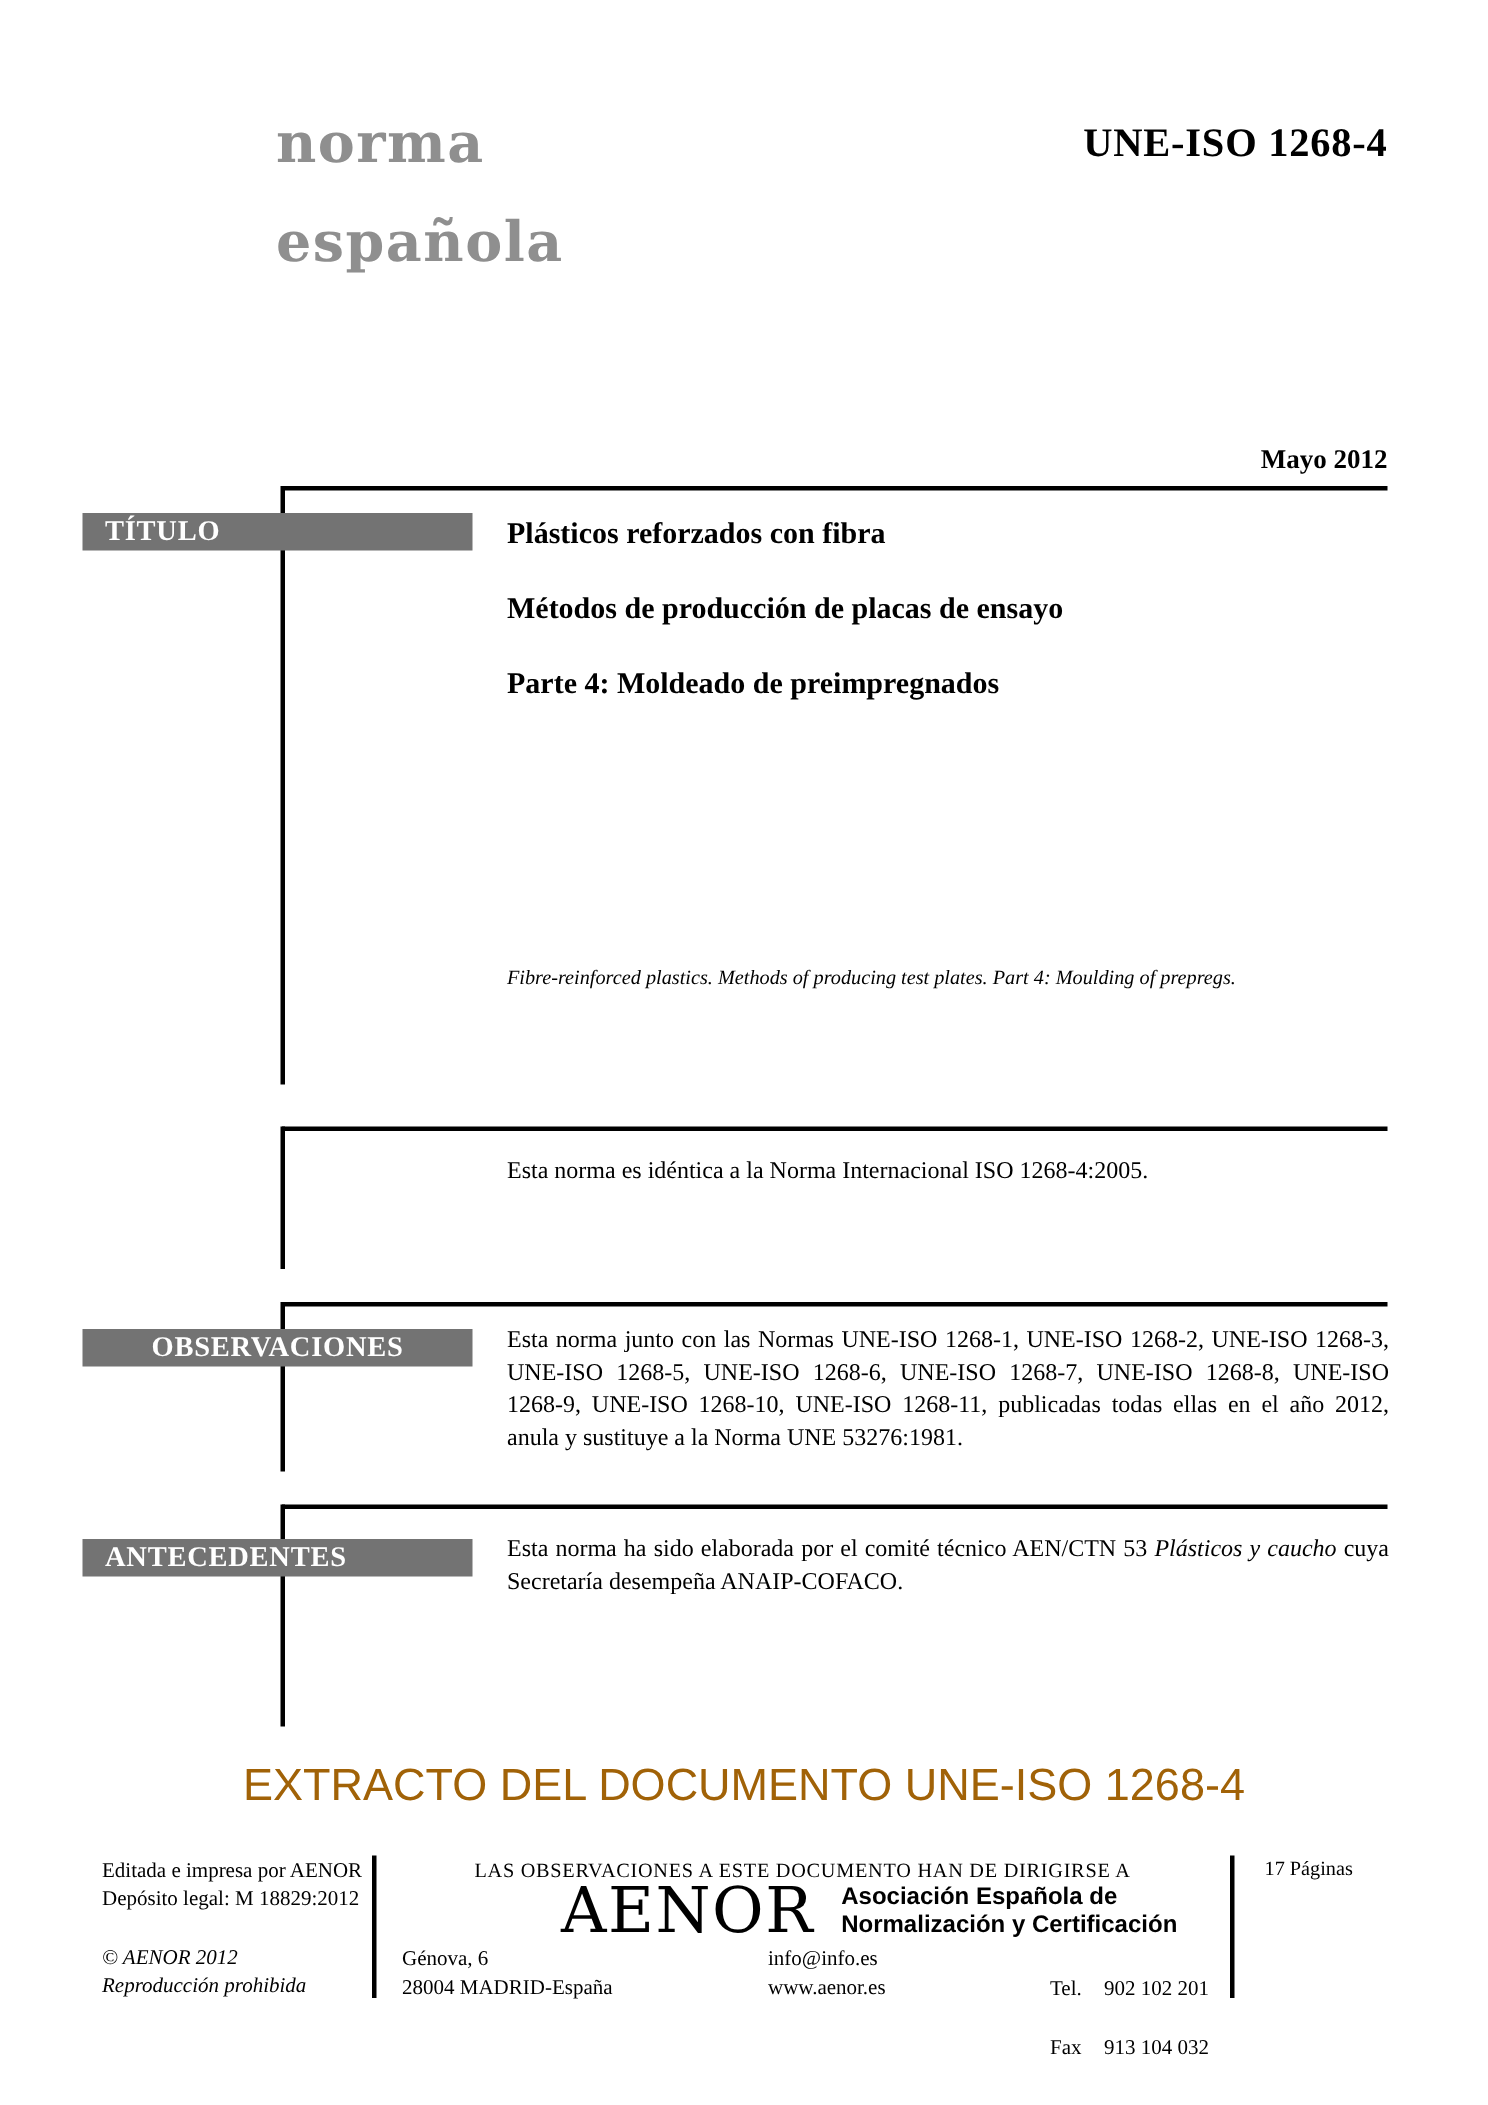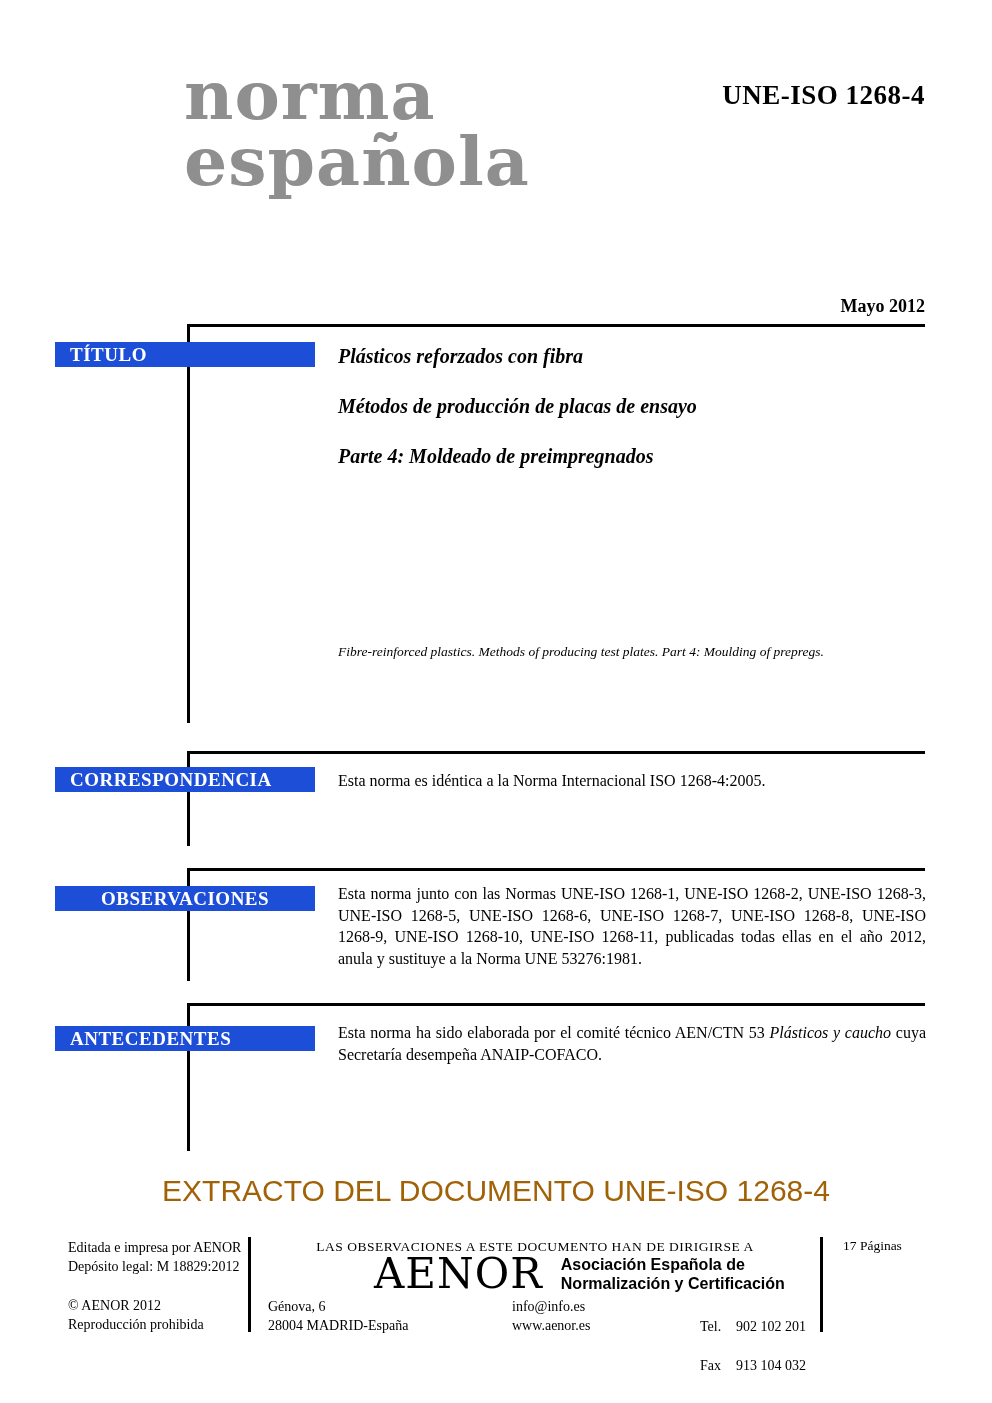--- a/index.html
+++ b/index.html
@@ -11,44 +11,44 @@
     color:#000;
     overflow:hidden;
   }
   .abs{position:absolute;}
   .hline{position:absolute;height:3px;background:#000;}
   .vline{position:absolute;width:3px;background:#000;}
   .brand{
     left:184px;top:62px;
     font-family:"DejaVu Serif", serif;
     font-weight:bold;
-    font-size:68px;line-height:66px;
+    font-size:37px;line-height:66px;
     letter-spacing:1px;
   }
   .doc-number{
     right:67px;top:80px;
     font-weight:bold;font-size:27px;
     letter-spacing:0.5px;
   }
   .date{
     right:67px;top:296px;
     font-weight:bold;font-size:18px;
   }
   .label-box{
     position:absolute;left:55px;width:260px;height:25px;
-    background:#1d4ed8;color:#fff;
+    background:#737373;color:#fff;
     font-weight:bold;font-size:19px;
     display:flex;align-items:center;
     padding-left:15px;box-sizing:border-box;
     letter-spacing:0.5px;
     white-space:nowrap;
   }
   .title-line{
     left:338px;width:600px;
-    font-weight:bold;font-size:20px;font-style:italic;
+    font-weight:bold;font-size:20px;
   }
   .bilingual{
     left:338px;width:588px;
     font-style:italic;font-size:13.5px;line-height:17px;
   }
   .just{text-align:justify;}
   .body-text{
     left:338px;width:588px;
     font-size:16px;line-height:21.5px;
   }
@@ -94,23 +94,20 @@
   <div class="label-box" style="top:342px;">
     <span>TÍTULO</span>
   </div>
   <div class="abs title-line" style="top:345px;">Plásticos reforzados con fibra</div>
   <div class="abs title-line" style="top:395px;">Métodos de producción de placas de ensayo</div>
   <div class="abs title-line" style="top:445px;">Parte 4: Moldeado de preimpregnados</div>
   <div class="abs bilingual" style="top:643px;">Fibre-reinforced plastics. Methods of producing test plates. Part 4: Moulding of prepregs.</div>
 
   <div class="hline" style="left:188px;top:751px;width:737px;"></div>
   <div class="vline" style="left:187px;top:751px;height:95px;"></div>
-  <div class="label-box" style="top:767px;">
-    <span>CORRESPONDENCIA</span>
-  </div>
   <div class="abs body-text" style="top:770px;">Esta norma es idéntica a la Norma Internacional ISO 1268-4:2005.</div>
 
   <div class="hline" style="left:188px;top:868px;width:737px;"></div>
   <div class="vline" style="left:187px;top:868px;height:113px;"></div>
   <div class="label-box" style="top:886px;padding-left:46px;">
     <span>OBSERVACIONES</span>
   </div>
   <div class="abs body-text just" style="top:883px;">Esta norma junto con las Normas UNE-ISO 1268-1, UNE-ISO 1268-2, UNE-ISO 1268-3, UNE-ISO 1268-5, UNE-ISO 1268-6, UNE-ISO 1268-7, UNE-ISO 1268-8, UNE-ISO 1268-9, UNE-ISO 1268-10, UNE-ISO 1268-11, publicadas todas ellas en el año 2012, anula y sustituye a la Norma UNE 53276:1981.</div>
 
   <div class="hline" style="left:188px;top:1003px;width:737px;"></div>
@@ -119,21 +116,21 @@
     <span>ANTECEDENTES</span>
   </div>
   <div class="abs body-text just" style="top:1022px;"><span>Esta norma ha sido elaborada por el comité técnico AEN/CTN 53 </span><span style="font-style:italic;">Plásticos y caucho</span><span> cuya Secretaría desempeña ANAIP-COFACO.</span></div>
 
   <div class="abs extract" style="color:#a16207;">EXTRACTO DEL DOCUMENTO UNE-ISO 1268-4</div>
 
   <div class="abs f-small" style="left:68px;top:1238px;">
     <div>Editada e impresa por AENOR</div>
     <div>Depósito legal: M 18829:2012</div>
   </div>
-  <div class="abs f-small" style="left:68px;top:1296px;">
+  <div class="abs f-small" style="left:68px;top:1296px;font-style:italic;">
     <div>© AENOR 2012</div>
     <div>Reproducción prohibida</div>
   </div>
 
   <div class="vline" style="left:248px;top:1237px;height:95px;"></div>
 
   <div class="abs notice">LAS OBSERVACIONES A ESTE DOCUMENTO HAN DE DIRIGIRSE A</div>
 
   <div class="abs" style="left:374px;top:1254px;display:flex;align-items:center;gap:18px;">
     <div class="aenor-logo">AENOR</div>

